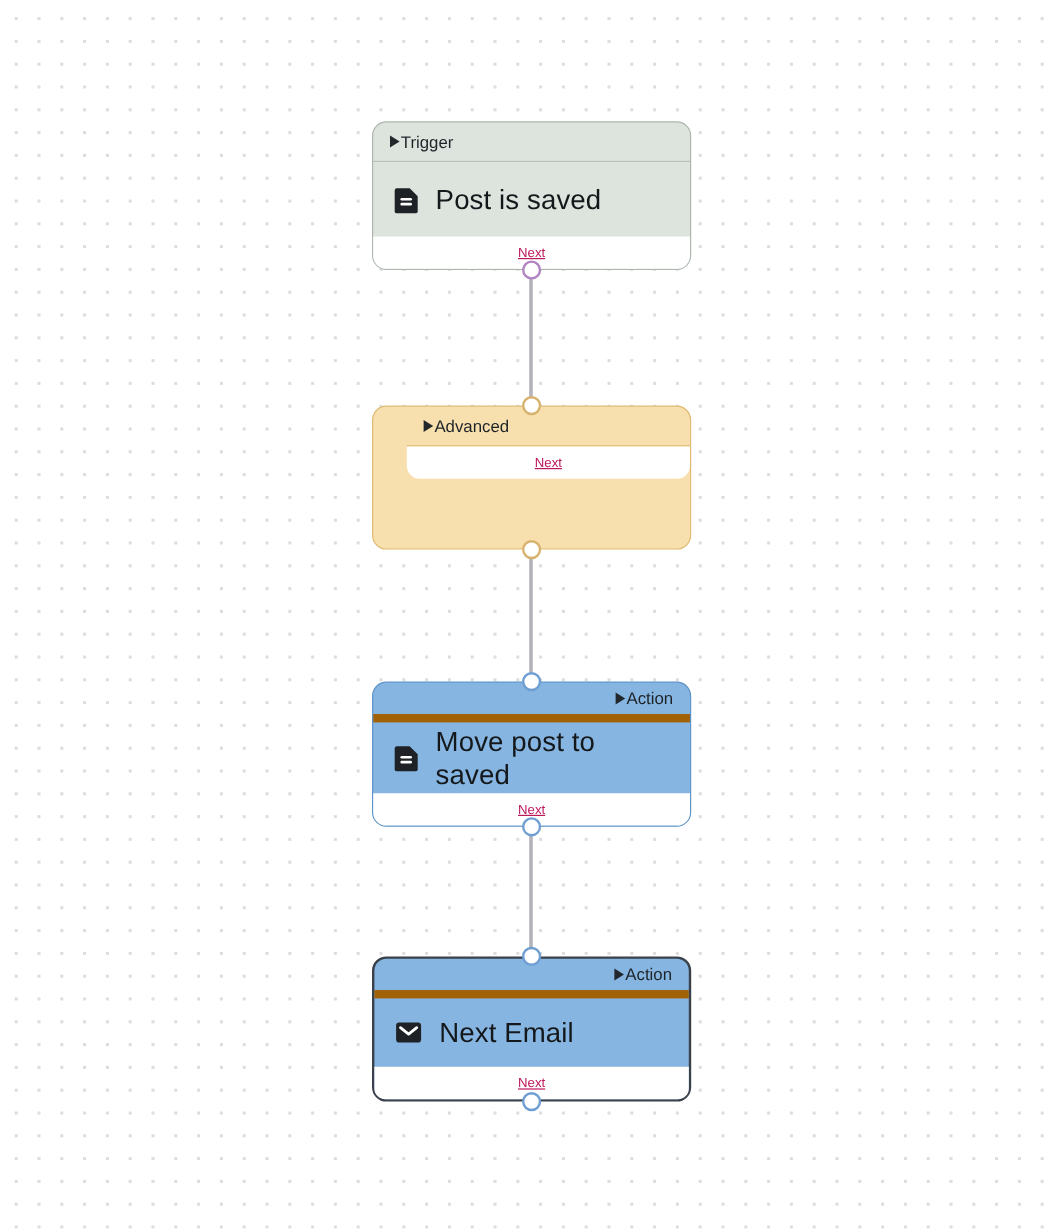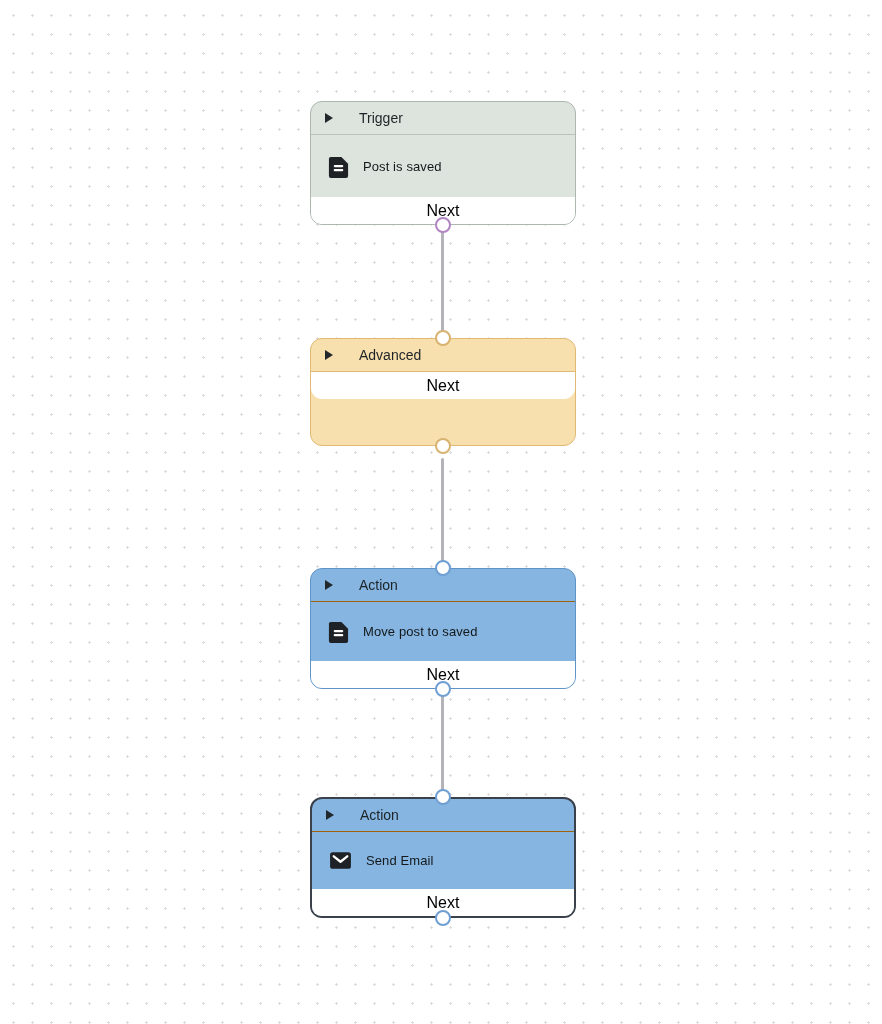--- a/index.html
+++ b/index.html
@@ -33,66 +33,66 @@
   
   .node {
     position: absolute;
     left: 310px; width: 266px;
     border-radius: 12px;
     box-sizing: border-box;
     display: flex; flex-direction: column;
     z-index: 2;
   }
   .node.n1 { top: 101px; height: 124px; background: #dde4de; border: 1px solid #adb7ae; }
-  .node.n2 { top: 338px; height: 108px; background: #f7dfae; border: 1px solid #e0ba74; }
+  .node.n2 { top: 338px; height: 120px; background: #f7dfae; border: 1px solid #e0ba74; padding-left: 28px; }
   .node.n3 { top: 568px; height: 121px; background: #85b5e0; border: 1px solid #5e94c8; }
   .node.n4 { top: 797px; height: 121px; background: #85b5e0; border: 2px solid #3b414b; }
 
   .node-header {
     height: 33px; flex: 0 0 33px;
     display: flex; align-items: center;
     padding: 0 14px;
-    gap: 26px;
+    gap: 1px;
     box-sizing: border-box;
   }
   .n1 .node-header { border-bottom: 1px solid #b8c2b9; }
   .n2 .node-header { border-bottom: 1px solid #e0ba74; }
-  .n3 .node-header, .n4 .node-header { border-bottom: 1px solid #a16207; }
+  .n3 .node-header, .n4 .node-header { border-bottom: 7px solid #a16207; justify-content: flex-end; }
 
   .play-icon {
     width: 0; height: 0;
     border-top: 5px solid transparent;
     border-bottom: 5px solid transparent;
     border-left: 8px solid #22272b;
   }
   .node-header-label {
     font-size: 14px; font-weight: 500; color: #1d2327;
   }
 
   .node-body {
     flex: 1 1 auto;
     display: flex; align-items: center;
     padding: 0 16px;
     gap: 13px;
   }
   .node-body svg { flex: 0 0 auto; display: block; }
   .node-title {
-    font-size: 13px; font-weight: 500; color: #14181b;
+    font-size: 23px; font-weight: 500; color: #14181b;
     letter-spacing: 0.1px;
   }
 
   .node-footer {
     flex: 0 0 27px; height: 27px;
     background: #ffffff;
     border-radius: 0 0 11px 11px;
     display: flex; align-items: center; justify-content: center;
   }
   .n4 .node-footer { border-radius: 0 0 9px 9px; }
   .node-footer-label {
-    font-size: 16px; font-weight: 500; color: #000000;
+    font-size: 11px; font-weight: 500; color: #be185d; text-decoration: underline;
   }
 
   
   .handle {
     position: absolute;
     left: 50%; margin-left: -8px;
     width: 16px; height: 16px;
     box-sizing: border-box;
     border-radius: 50%;
     background: #ffffff;
@@ -169,20 +169,20 @@
 <div class="node n4">
   <div class="node-header">
     <span class="play-icon"></span>
     <span class="node-header-label">Action</span>
   </div>
   <div class="node-body">
     <svg width="25" height="25" viewBox="0 0 24 24">
       <rect x="2" y="4" width="20" height="16" rx="2.5" fill="#1e2226"></rect>
       <polyline points="5.5,8 12,13.2 18.5,8" fill="none" stroke="#ffffff" stroke-width="2.2" stroke-linecap="round" stroke-linejoin="round"></polyline>
     </svg>
-    <span class="node-title">Send Email</span>
+    <span class="node-title">Next Email</span>
   </div>
   <div class="node-footer">
     <span class="node-footer-label">Next</span>
   </div>
   <span class="handle top blue"></span>
   <span class="handle bottom blue"></span>
 </div>
 
 </body></html>

